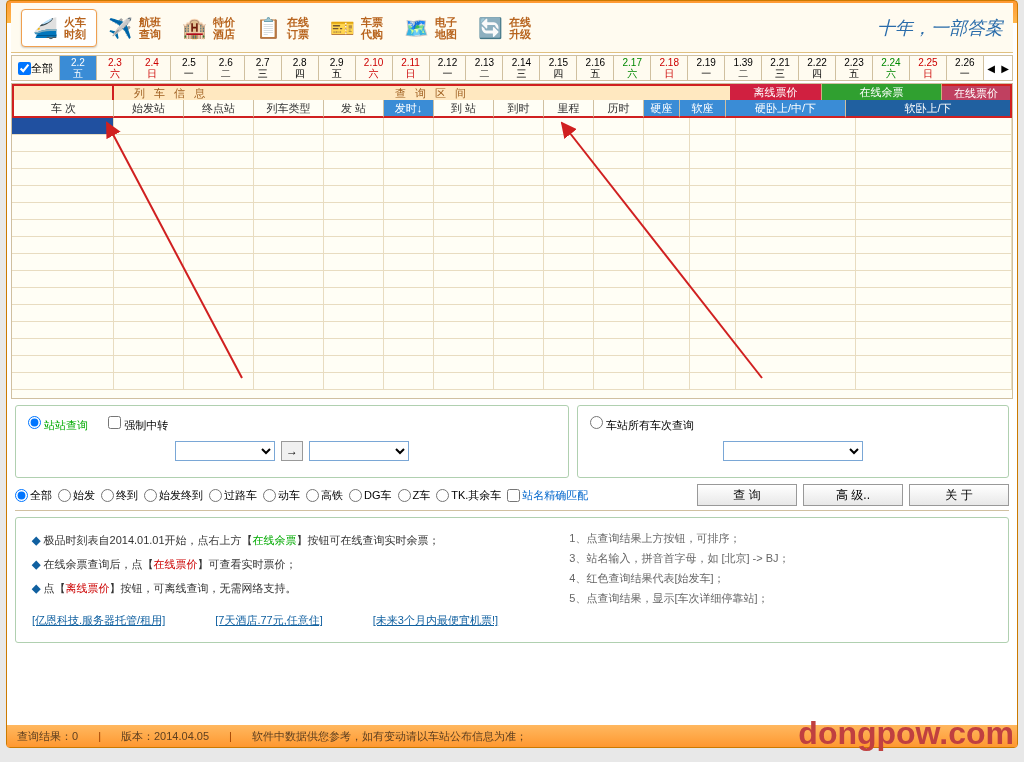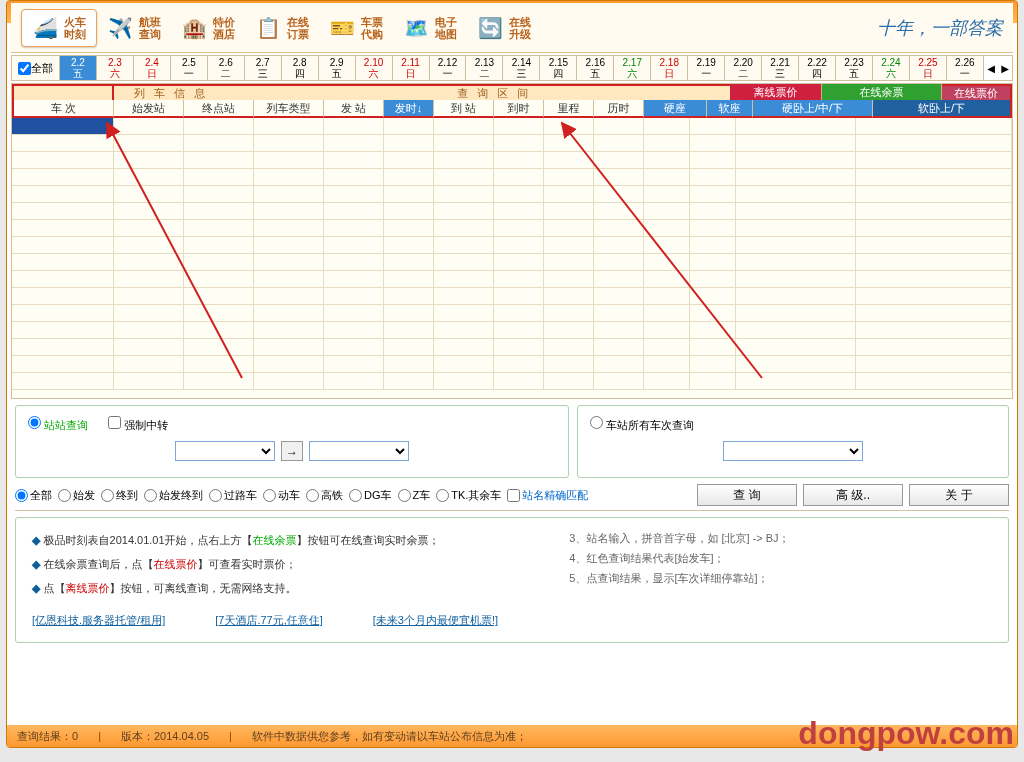--- a/index.html
+++ b/index.html
@@ -196,21 +196,21 @@
         </div>
         <div class="date-cell red">
           <div>2.18</div>
           <div>日</div>
         </div>
         <div class="date-cell">
           <div>2.19</div>
           <div>一</div>
         </div>
         <div class="date-cell">
-          <div>2.20</div>
+          <div>1.39</div>
           <div>二</div>
         </div>
         <div class="date-cell">
           <div>2.21</div>
           <div>三</div>
         </div>
         <div class="date-cell">
           <div>2.22</div>
           <div>四</div>
         </div>
@@ -233,40 +233,40 @@
       </div>
     <div class="date-nav">◀</div>
     <div class="date-nav">▶</div>
   </div>
 
   <div class="content">
     <div class="hdr-group">
       <div class="hg hg1"></div>
       <div class="hg hg2">
         <span style="flex:1;text-align:left;padding-left:20px">列 车 信 息</span>
-        <span style="flex:1;text-align:right">查 询 区 间</span>
+        <span style="flex:1;text-align:center">查 询 区 间</span>
         <span style="flex:1"></span>
       </div>
       <div class="hg hg3">离线票价</div>
       <div class="hg hg4">在线余票</div>
       <div class="hg hg5">在线票价</div>
     </div>
 
     <div class="hdr-cols">
       <div class="hc boxed-left" style="width:102px">车  次</div>
       <div class="hc boxed" style="width:70px">始发站</div>
       <div class="hc boxed" style="width:70px">终点站</div>
       <div class="hc boxed" style="width:70px">列车类型</div>
       <div class="hc boxed" style="width:60px">发  站</div>
       <div class="hc boxed blue" style="width:50px">发时↓</div>
       <div class="hc boxed" style="width:60px">到  站</div>
       <div class="hc boxed" style="width:50px">到时</div>
       <div class="hc boxed" style="width:50px">里程</div>
       <div class="hc boxed" style="width:50px">历时</div>
-      <div class="hc boxed blue" style="width:63px">硬座</div>
+      <div class="hc boxed blue" style="width:36px">硬座</div>
       <div class="hc boxed blue" style="width:46px">软座</div>
       <div class="hc boxed blue" style="width:120px">硬卧上/中/下</div>
       <div class="hc boxed-right dblue" style="flex:1">软卧上/下</div>
     </div>
 
     <div class="grid-body">
       <div id="grid-rows">
           <div class="grid-row sel">
             <div class="gc" style="width: 102px;"></div>
             <div class="gc" style="width: 70px;"></div>
@@ -616,20 +616,21 @@
       <div><span class="bullet">◆</span> <span>极品时刻表自2014.01.01开始，点右上方【</span><span class="link-green">在线余票</span><span>】按钮可在线查询实时余票；</span></div>
       <div><span class="bullet">◆</span> <span>在线余票查询后，点【</span><span class="link-red">在线票价</span><span>】可查看实时票价；</span></div>
       <div><span class="bullet">◆</span> <span>点【</span><span class="link-red">离线票价</span><span>】按钮，可离线查询，无需网络支持。</span></div>
       <div class="links-row">
         <a>[亿恩科技.服务器托管/租用]</a>
         <a>[7天酒店.77元,任意住]</a>
         <a>[未来3个月内最便宜机票!]</a>
       </div>
     </div>
     <div class="info-right">
+      <div>1、点查询结果上方按钮，可排序；</div>
       <div>3、站名输入，拼音首字母，如 [北京] -&gt; BJ；</div>
       <div>4、红色查询结果代表[始发车]；</div>
       <div>5、点查询结果，显示[车次详细停靠站]；</div>
     </div>
   </div>
 
   <div class="statusbar">
     <span>查询结果：0</span>
     <span style="color:#a04000">|</span>
     <span>版本：2014.04.05</span>

